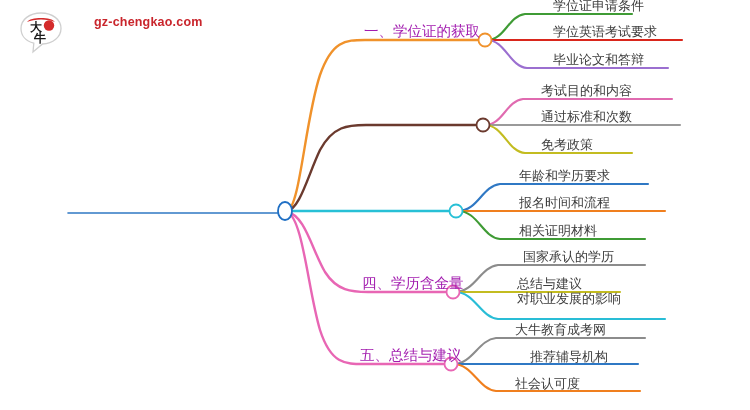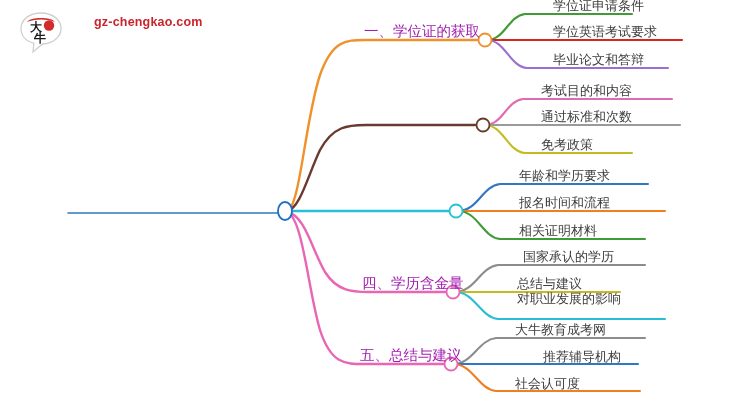--- a/index.html
+++ b/index.html
@@ -165,16 +165,16 @@
 
   <div class="node-label leaf-label" style="left:519px; top:169px;">年龄和学历要求</div>
   <div class="node-label leaf-label" style="left:519px; top:196px;">报名时间和流程</div>
   <div class="node-label leaf-label" style="left:519px; top:224px;">相关证明材料</div>
 
   <div class="node-label leaf-label" style="left:517px; top:250px;margin-left:6px;">国家承认的学历</div>
   <div class="node-label leaf-label" style="left:517px; top:277px;">总结与建议</div>
   <div class="node-label leaf-label" style="left:517px; top:292px;">对职业发展的影响</div>
 
   <div class="node-label leaf-label" style="left:515px; top:323px;">大牛教育成考网</div>
-  <div class="node-label leaf-label" style="left:543px; top:350px;">推荐辅导机构</div>
+  <div class="node-label leaf-label" style="left:530px; top:350px;">推荐辅导机构</div>
   <div class="node-label leaf-label" style="left:515px; top:377px;">社会认可度</div>
 
 </div>
 
 </body></html>

